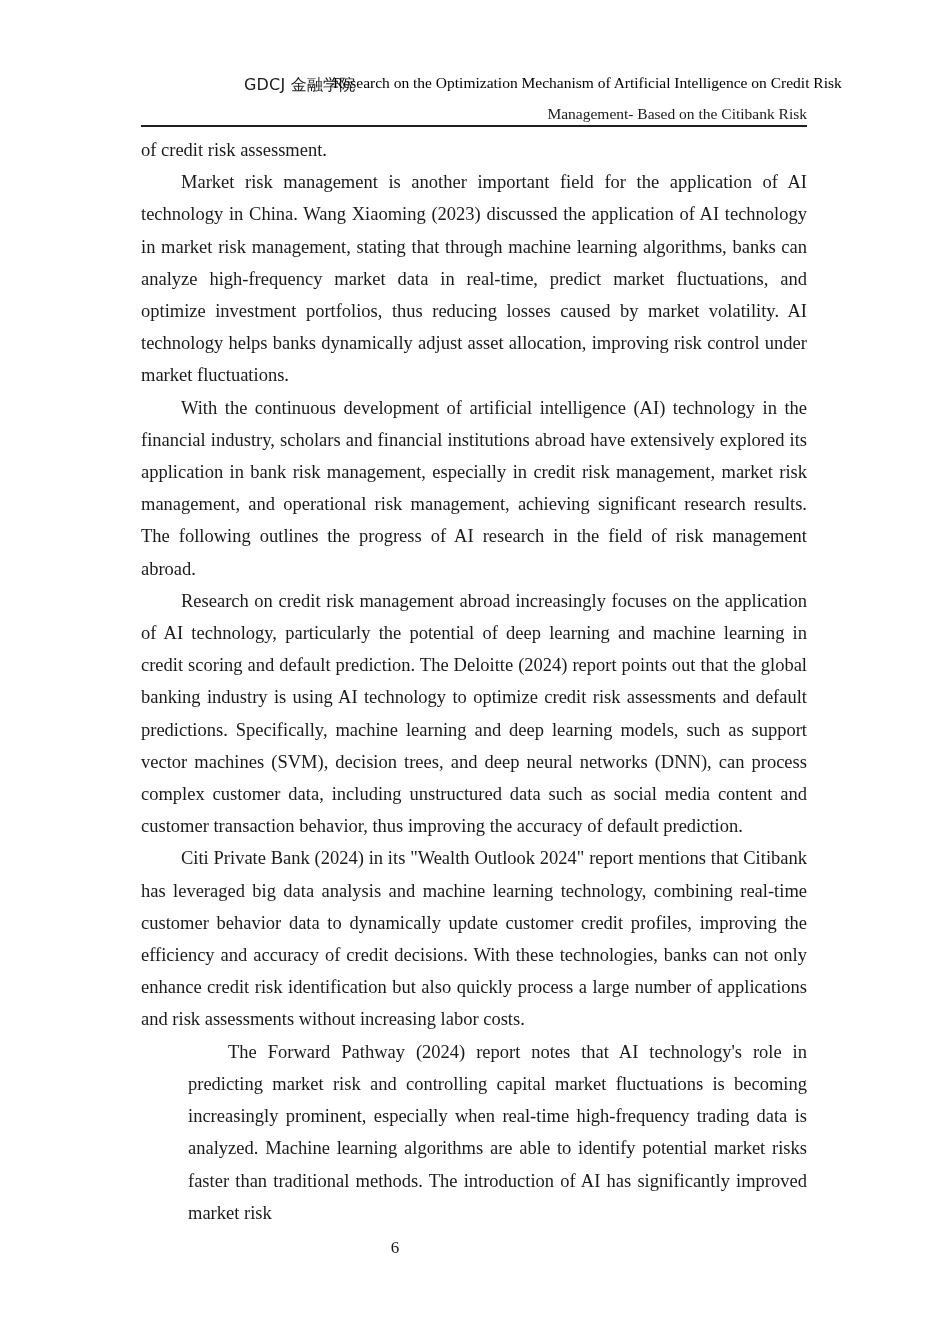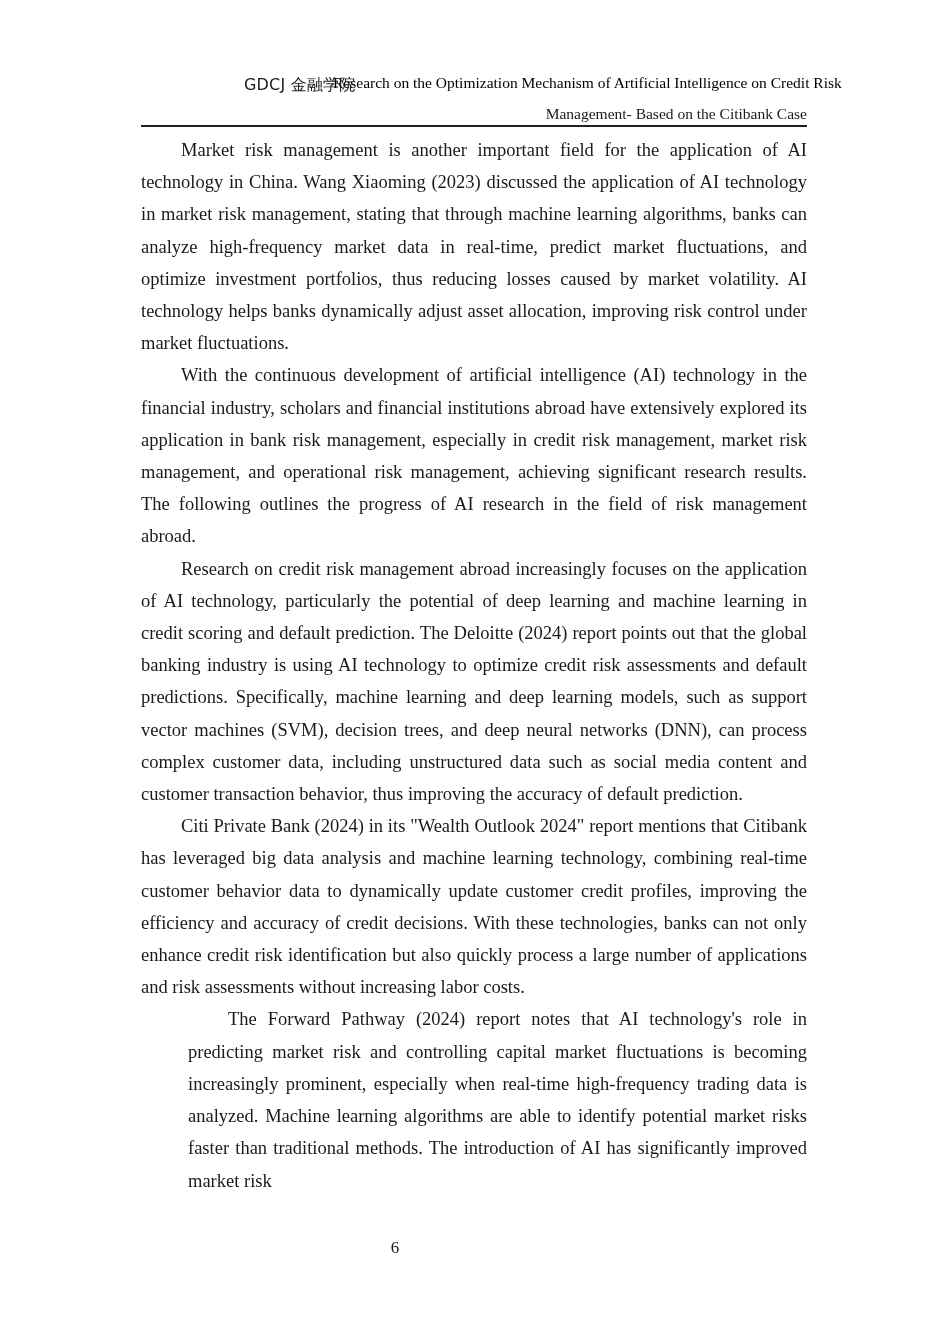--- a/index.html
+++ b/index.html
@@ -115,26 +115,27 @@
 </head>
 <body>
 
 <div class="page">
 
   <div class="header-block">
     <div class="header-row-1">
       <span class="header-institution">GDCJ 金融学院</span>
       <span class="header-title-line1">Research on the Optimization Mechanism of Artificial Intelligence on Credit Risk</span>
     </div>
-    <span class="header-title-line2">Management- Based on the Citibank Case</span>
+    <span class="header-title-line2">Management- Based on the Citibank Risk</span>
   </div>
 
   <div class="header-rule"></div>
 
   <div class="body-block">
+    <p class="para no-indent">of credit risk assessment.</p>
     <p class="para">Market risk management is another important field for the application of AI technology in China. Wang Xiaoming (2023) discussed the application of AI technology in market risk management, stating that through machine learning algorithms, banks can analyze high-frequency market data in real-time, predict market fluctuations, and optimize investment portfolios, thus reducing losses caused by market volatility. AI technology helps banks dynamically adjust asset allocation, improving risk control under market fluctuations.</p>
     <p class="para">With the continuous development of artificial intelligence (AI) technology in the financial industry, scholars and financial institutions abroad have extensively explored its application in bank risk management, especially in credit risk management, market risk management, and operational risk management, achieving significant research results. The following outlines the progress of AI research in the field of risk management abroad.</p>
     <p class="para">Research on credit risk management abroad increasingly focuses on the application of AI technology, particularly the potential of deep learning and machine learning in credit scoring and default prediction. The Deloitte (2024) report points out that the global banking industry is using AI technology to optimize credit risk assessments and default predictions. Specifically, machine learning and deep learning models, such as support vector machines (SVM), decision trees, and deep neural networks (DNN), can process complex customer data, including unstructured data such as social media content and customer transaction behavior, thus improving the accuracy of default prediction.</p>
     <p class="para">Citi Private Bank (2024) in its "Wealth Outlook 2024" report mentions that Citibank has leveraged big data analysis and machine learning technology, combining real-time customer behavior data to dynamically update customer credit profiles, improving the efficiency and accuracy of credit decisions. With these technologies, banks can not only enhance credit risk identification but also quickly process a large number of applications and risk assessments without increasing labor costs.</p>
     <p class="para last-line-natural">The Forward Pathway (2024) report notes that AI technology's role in predicting market risk and controlling capital market fluctuations is becoming increasingly prominent, especially when real-time high-frequency trading data is analyzed. Machine learning algorithms are able to identify potential market risks faster than traditional methods. The introduction of AI has significantly improved market risk</p>
   </div>
 
   <div class="page-number">6</div>
 
 </div>

